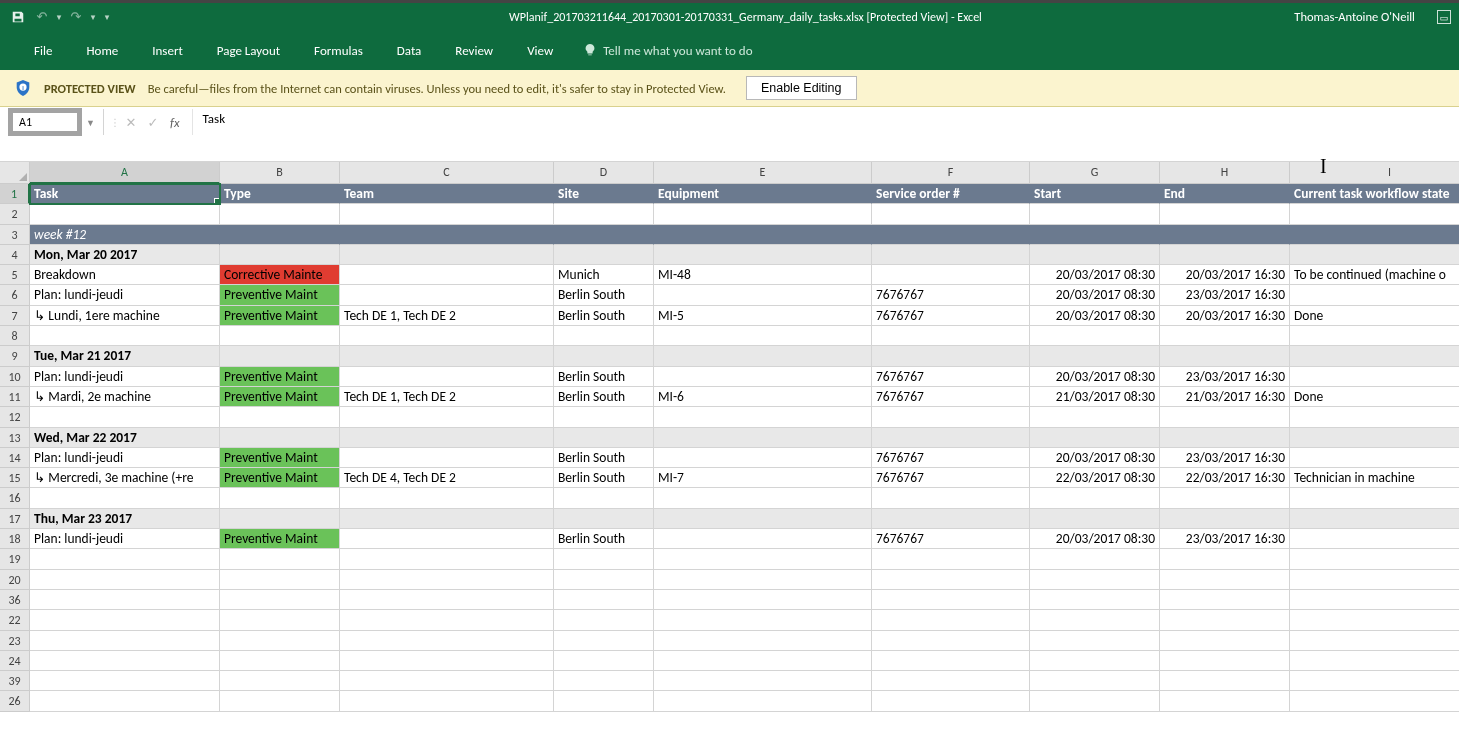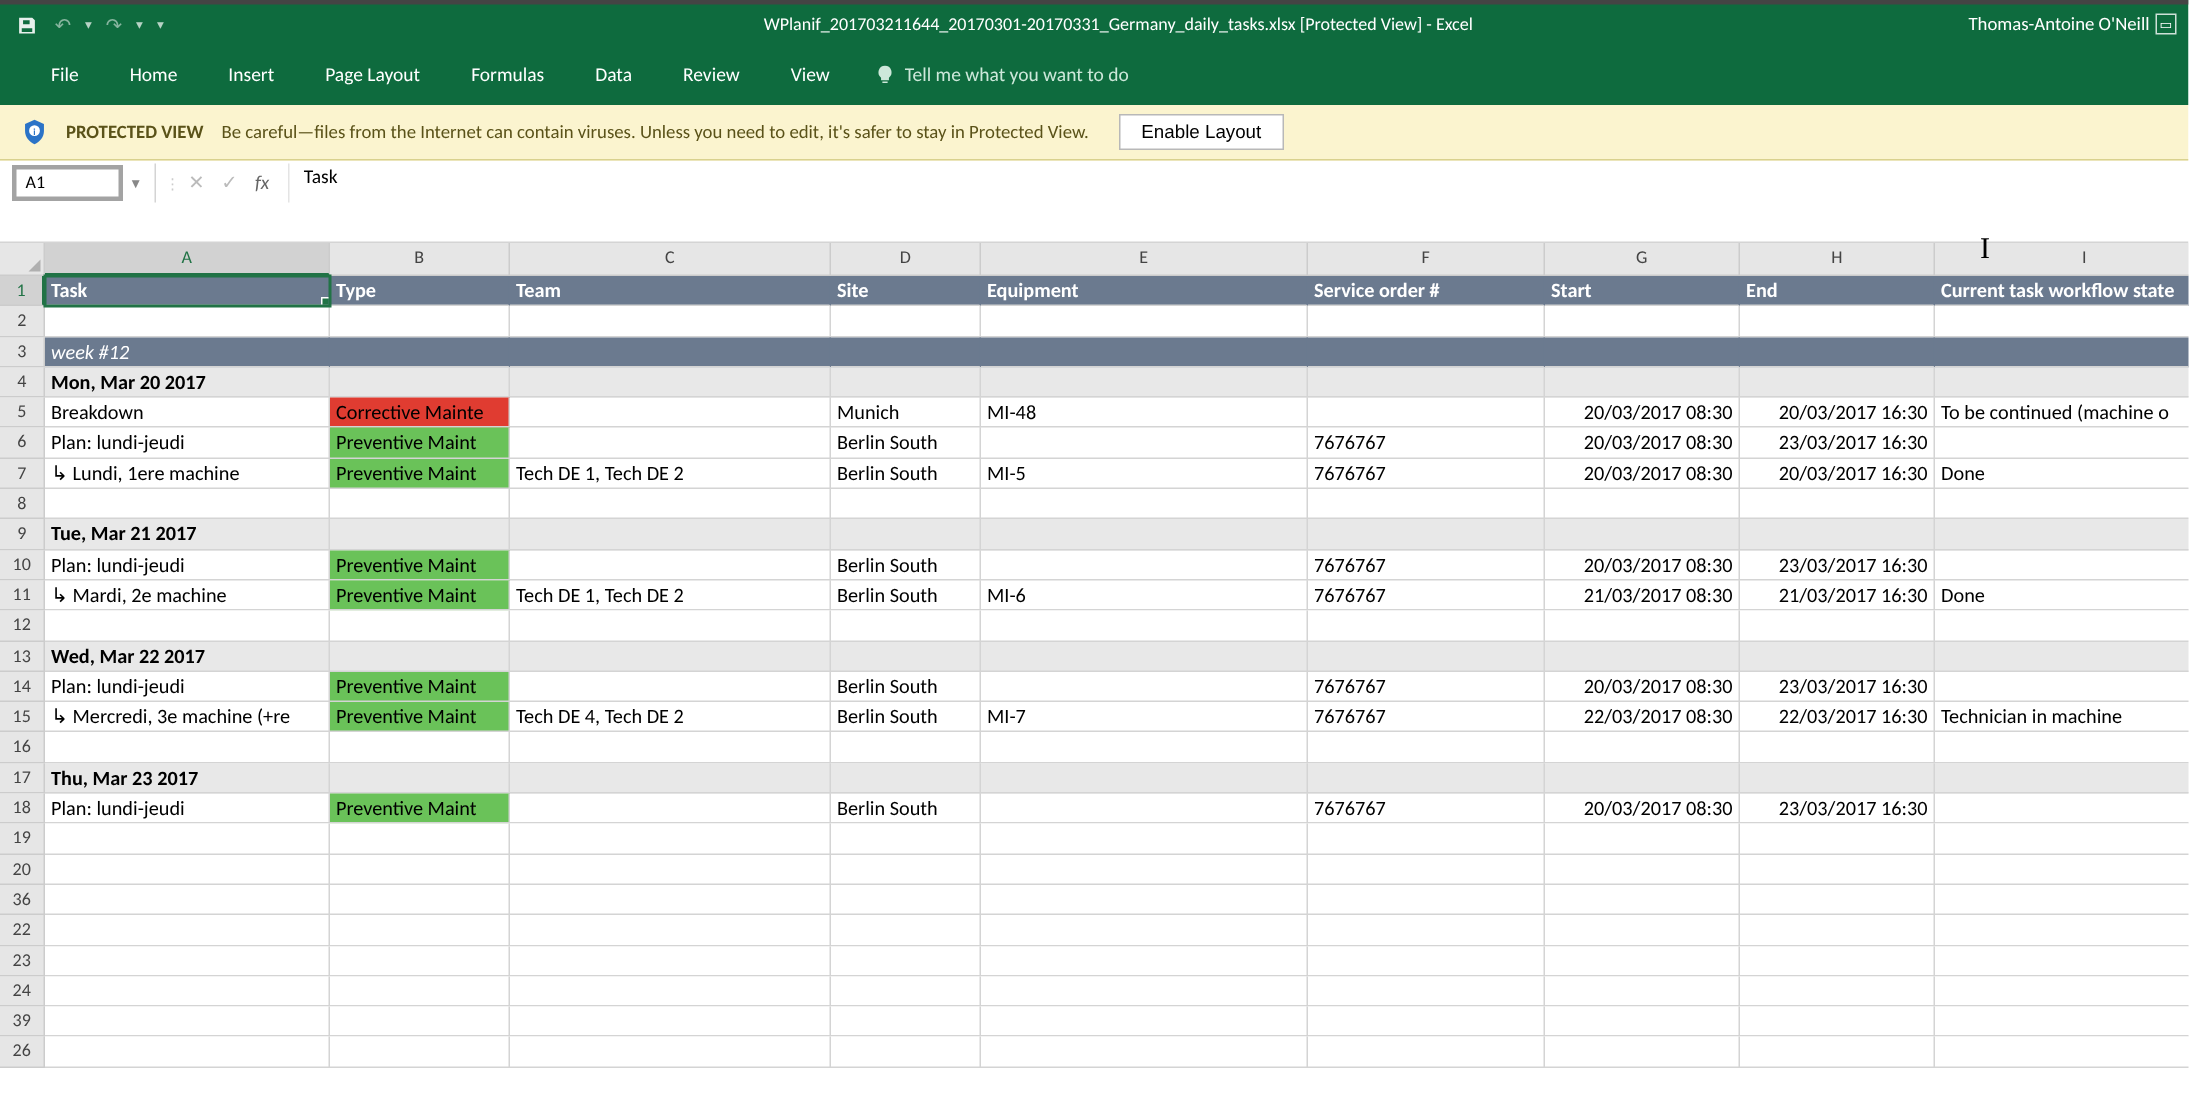--- a/index.html
+++ b/index.html
@@ -3,38 +3,38 @@
 <meta charset="utf-8">
 <style>
 * { margin: 0; padding: 0; box-sizing: border-box; }
 body { font-family: "Segoe UI", Calibri, Arial, sans-serif; font-size: 13px; background: #fff; overflow: hidden; }
 
 .titlebar { background: #0e6b3e; color: #fff; height: 30px; display: flex; align-items: center; padding: 0 8px; position: relative; border-top: 3px solid #444; }
 .qat { display: flex; align-items: center; gap: 4px; }
 .qat-icon { width: 20px; height: 20px; display: flex; align-items: center; justify-content: center; opacity: 0.9; font-size: 13px; }
 .qat-sep { width: 6px; text-align: center; opacity: 0.7; font-size: 9px; }
 .title-center { position: absolute; left: 50%; transform: translateX(-50%); font-size: 12px; white-space: nowrap; margin-left: 16px; }
-.title-right { margin-left: auto; display: flex; align-items: flex-start; gap: 4px; font-size: 12.5px; }
+.title-right { margin-left: auto; display: flex; align-items: flex-end; gap: 22px; font-size: 12.5px; }
 .win-btn { width: 14px; height: 14px; border: 1px solid rgba(255,255,255,0.8); display: inline-flex; align-items: center; justify-content: center; font-size: 9px; }
 
 .ribbon-tabs { background: #0e6b3e; color: #fff; height: 40px; display: flex; align-items: center; padding: 0 2px 0 20px; gap: 6px; }
 .ribbon-tab { padding: 6px 14px; font-size: 13px; cursor: pointer; }
 .ribbon-tab.file { background: transparent; }
 .tellme { display: flex; align-items: center; gap: 6px; color: #cde8da; font-size: 13px; margin-left: 10px; }
 .bulb { width: 14px; height: 14px; }
 
 .protected-bar { background: #fbf4cf; display: flex; align-items: center; padding: 6px 14px; gap: 12px; border-bottom: 1px solid #d9d18e; font-size: 12.5px; }
 .shield-icon { width: 18px; height: 18px; flex-shrink: 0; }
 .pv-title { font-weight: 600; color: #5a5219; }
 .pv-msg { color: #5a5219; }
 .enable-btn { background: #fff; border: 1px solid #b8b8b8; padding: 4px 14px; font-size: 12.5px; margin-left: 8px; cursor: pointer; }
 
 .formula-bar { display: flex; align-items: center; border-bottom: 1px solid #d4d4d4; height: 55px; }
 .name-box-wrap { display: flex; align-items: center; border-right: 1px solid #d4d4d4; padding: 2px 4px; height: 26px; align-self: flex-start; margin: 2px 0 0 4px; }
-.name-box { width: 74px; border: 3px solid #a3a3a3; padding: 2px 6px; font-size: 12px; background: #fff; }
+.name-box { width: 74px; border: 5px solid #a3a3a3; padding: 2px 6px; font-size: 12px; background: #fff; }
 .nb-dd { color: #888; font-size: 9px; padding: 0 4px; }
 .fx-btns { display: flex; align-items: center; gap: 0; color: #bbb; padding: 0 6px; align-self: flex-start; height: 26px; margin-top: 2px; border-right: 1px solid #e4e4e4; }
 .fx-btn { width: 22px; text-align: center; font-size: 13px; }
 .fx-label { font-style: italic; color: #666; font-size: 13px; padding: 0 6px; }
 .formula-input { flex: 1; padding: 2px 10px; font-size: 13px; align-self: flex-start; height: 26px; margin-top: 2px; }
 .corner { width: 30px; height: 22px; background: #e6e6e6; border-right: 1px solid #ccc; border-bottom: 1px solid #ccc; flex-shrink: 0; position: relative; }
 .corner::after { content: ""; position: absolute; right: 2px; bottom: 2px; width: 0; height: 0; border-style: solid; border-width: 0 0 8px 8px; border-color: transparent transparent #b0b0b0 transparent; }
 
 .col-headers { display: flex; height: 22px; }
 .col-h { background: #e6e6e6; border-right: 1px solid #ccc; border-bottom: 1px solid #ccc; text-align: center; font-size: 12px; color: #444; line-height: 21px; overflow: hidden; flex-shrink: 0; }
@@ -106,21 +106,21 @@
 </div>
 
 <div class="protected-bar">
   <svg class="shield-icon" viewBox="0 0 20 20">
       <path fill="#2b73c7" d="M10 1l7 3v5c0 5-3 8-7 10-4-2-7-5-7-10V4l7-3z"></path>
       <circle cx="10" cy="9" r="4" fill="#fff"></circle>
       <text x="10" y="12" text-anchor="middle" font-size="7" fill="#2b73c7" font-weight="bold">i</text>
     </svg>
   <span class="pv-title">PROTECTED VIEW</span>
   <span class="pv-msg">Be careful—files from the Internet can contain viruses. Unless you need to edit, it's safer to stay in Protected View.</span>
-  <button class="enable-btn">Enable Layout</button>
+  <button class="enable-btn">Enable Editing</button>
 </div>
 
 <div class="formula-bar">
   <div class="name-box-wrap">
     <div class="name-box">A1</div>
     <span class="nb-dd">▼</span>
   </div>
   <div class="fx-btns">
     <span style="color:#ccc;font-size:10px">⋮</span>
     <span class="fx-btn">✕</span>

